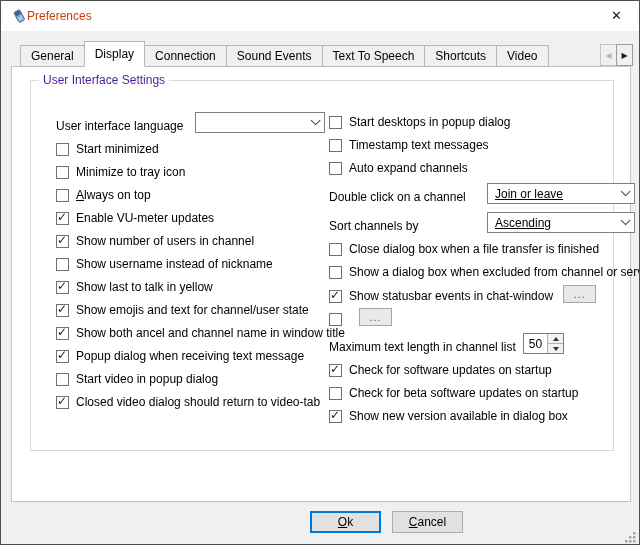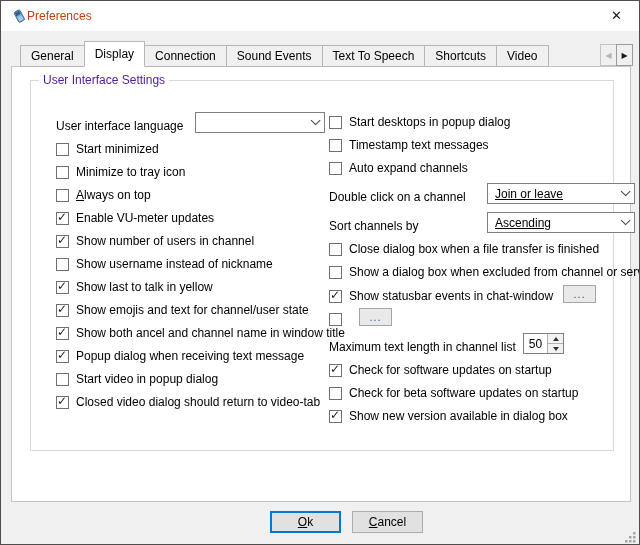--- a/index.html
+++ b/index.html
@@ -37,21 +37,21 @@
   .combo-right{width:148px;margin-left:auto;}
   .browse{width:33px;height:18px;margin-left:10px;background:#e9e9e9;border:1px solid #a5a5a5;font-size:11px;line-height:10px;color:#2f5a97;text-align:center;padding:0;letter-spacing:1px;}
   .spin{height:21px;border:1px solid #7f7f7f;background:#fff;display:flex;align-items:stretch;margin-left:7px;}
   .spin .val{padding:0 5px;font-size:12px;display:flex;align-items:center;min-width:18px;}
   .spinbtns{display:flex;flex-direction:column;width:16px;border-left:1px solid #b0b0b0;}
   .spinbtn{flex:1;background:#f2f2f2;display:flex;align-items:center;justify-content:center;}
   .spinbtn + .spinbtn{border-top:1px solid #b0b0b0;}
   .tri-up{width:0;height:0;border-left:3px solid transparent;border-right:3px solid transparent;border-bottom:4px solid #333;}
   .tri-down{width:0;height:0;border-left:3px solid transparent;border-right:3px solid transparent;border-top:4px solid #333;}
   
-  .btn{position:absolute;height:22px;background:#e1e1e1;border:1px solid #adadad;font-size:12px;color:#000;text-align:center;padding:0;}
+  .btn{position:absolute;height:22px;background:#e1e1e1;border:1px solid #adadad;font-size:12px;color:#000;text-align:center;padding:0;margin-left:40px;}
   .btn.default{border:2px solid #0078d7;}
   #ok-btn{left:269px;top:510px;width:71px;}
   #cancel-btn{left:351px;top:510px;width:71px;}
   .grip{position:absolute;right:3px;bottom:3px;width:12px;height:12px;}
   u{text-decoration:underline;}
 </style>
 </head>
 <body>
 
 <div class="window">

